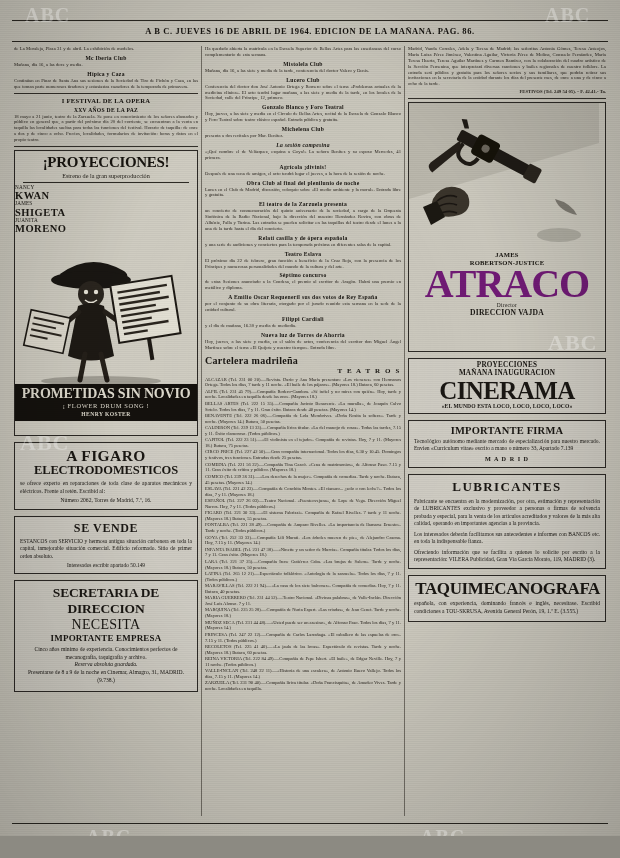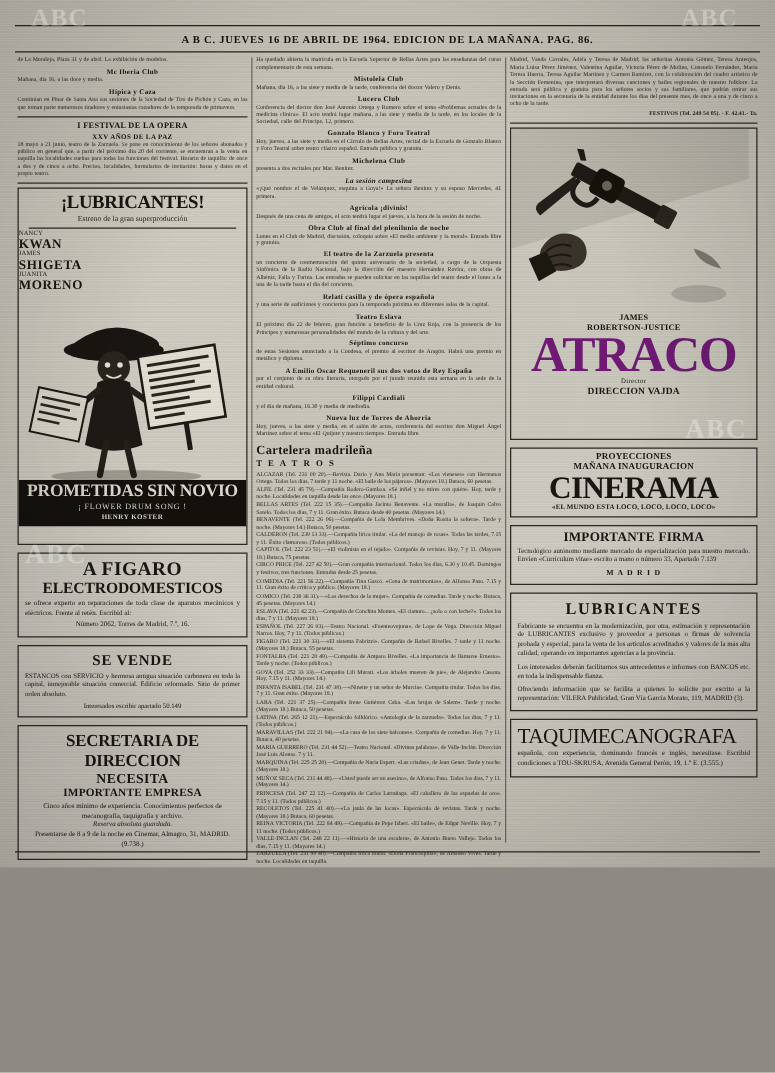--- a/index.html
+++ b/index.html
@@ -3,21 +3,21 @@
 <meta charset="utf-8">
 <style>
   html, body {
     margin: 0;
     padding: 0;
     background: #8c8a82;
   }
   #page {
     position: relative;
     width: 620px;
-    height: 694px;
+    height: 836px;
     margin: 0 auto;
     background: #c9c6bb;
     overflow: hidden;
     font-family: "Liberation Serif", serif;
     color: #1a1713;
   }
   
   #page::after {
     content: "";
     position: absolute;
@@ -200,21 +200,21 @@
   }
   #ad-vende .body { font-size: 5.4px; line-height: 1.32; text-align: justify; margin-top: 2px;}
   #ad-vende .foot { font-size: 5.4px; text-align: center; margin-top: 2px; }
 
   
   #ad-secretaria { padding: 4px 5px 6px; }
   #ad-secretaria .l1 {
     font-size: 13.5px; text-align: center; font-weight: bold; letter-spacing: -.2px;
   }
   #ad-secretaria .l2 {
-    font-size: 11px; text-align: center; font-weight: bold; letter-spacing: .3px;
+    font-size: 14px; text-align: center; font-weight: normal; letter-spacing: .3px;
   }
   #ad-secretaria .l3 {
     font-size: 9px; text-align: center; font-weight: bold; letter-spacing: .2px; margin-bottom: 3px;
   }
   #ad-secretaria .body { font-size: 5.6px; line-height: 1.4; text-align: center; }
 
   
   #ad-atraco {
     height: 250px;
     background: #cbc8bd;
@@ -256,30 +256,30 @@
 
   #ad-firma { padding: 4px 5px 5px; }
   #ad-firma .l1 {
     font-size: 10.5px; text-align: center; font-weight: bold; letter-spacing: .2px;
   }
   #ad-firma .body { font-size: 5.5px; line-height: 1.35; text-align: justify; margin-top: 2px;}
   #ad-firma .foot { font-size: 6.2px; text-align: center; font-weight: bold; letter-spacing: 1px; margin-top: 2px;}
 
   #ad-taqui { padding: 4px 5px 5px; }
   #ad-taqui .l1 {
-    font-size: 17px; text-align: left; font-weight: normal; letter-spacing: -.4px; line-height: 1;
+    font-size: 17px; text-align: right; font-weight: bold; letter-spacing: -.4px; line-height: 1;
   }
   #ad-taqui .body { font-size: 5.6px; line-height: 1.36; text-align: justify; margin-top: 3px;}
 
   .cartelera-hd {
     text-align: left; font-weight: bold; font-size: 10px;
     letter-spacing: .3px; margin: 4px 0 1px;
   }
   .teatros-hd {
-    text-align: left; font-weight: bold; font-size: 7px;
+    text-align: right; font-weight: bold; font-size: 7px;
     letter-spacing: 1.6px; margin: 0 0 2px;
   }
   .listing {
     font-size: 4.6px;
     line-height: 1.26;
     text-align: justify;
     color: #241f19;
   }
   .listing .ent { display: block; margin-bottom: .6px; }
 </style>
@@ -310,21 +310,21 @@
     <div class="hd sm">Hípica y Caza</div>
     <div class="body-txt tiny">Continúan en Pinar de Santa Ana sus sesiones de la Sociedad de Tiro de Pichón y Caza, en las que toman parte numerosos tiradores y entusiastas cazadores de la temporada de primavera.</div>
 
     <div class="hr"></div>
     <div class="hd">I FESTIVAL DE LA OPERA</div>
     <div class="hd sm">XXV AÑOS DE LA PAZ</div>
     <div class="body-txt tiny">18 mayo a 21 junio, teatro de la Zarzuela. Se pone en conocimiento de los señores abonados y público en general que, a partir del próximo día 20 del corriente, se encuentran a la venta en taquilla las localidades sueltas para todas las funciones del festival. Horario de taquilla: de once a dos y de cinco a ocho. Precios, localidades, formularios de invitación: horas y datos en el propio teatro.</div>
     <div class="hr"></div>
 
     <div class="ad" id="ad-proximamente">
-      <div class="px-title">¡LUBRICANTES!</div>
+      <div class="px-title">¡PROYECCIONES!</div>
       <div class="px-sub">Estreno de la gran superproducción</div>
       <div class="px-stripe"></div>
       <div class="px-star">
         <span class="small">NANCY</span>
         <span>KWAN</span>
       </div>
       <div class="px-star">
         <span class="small">JAMES</span>
         <span>SHIGETA</span>
       </div>

